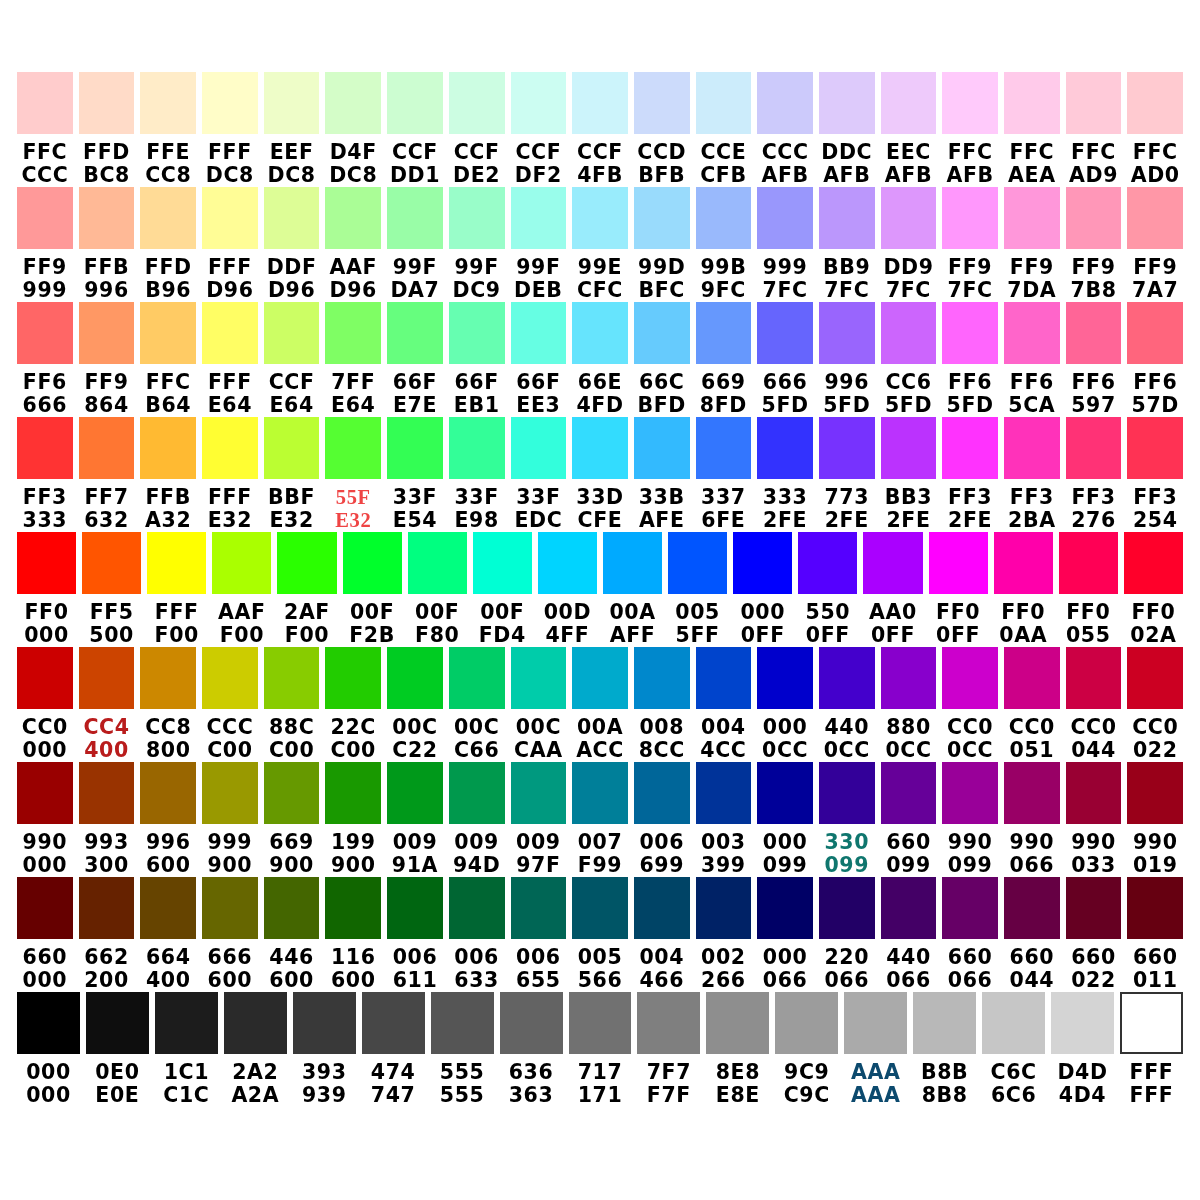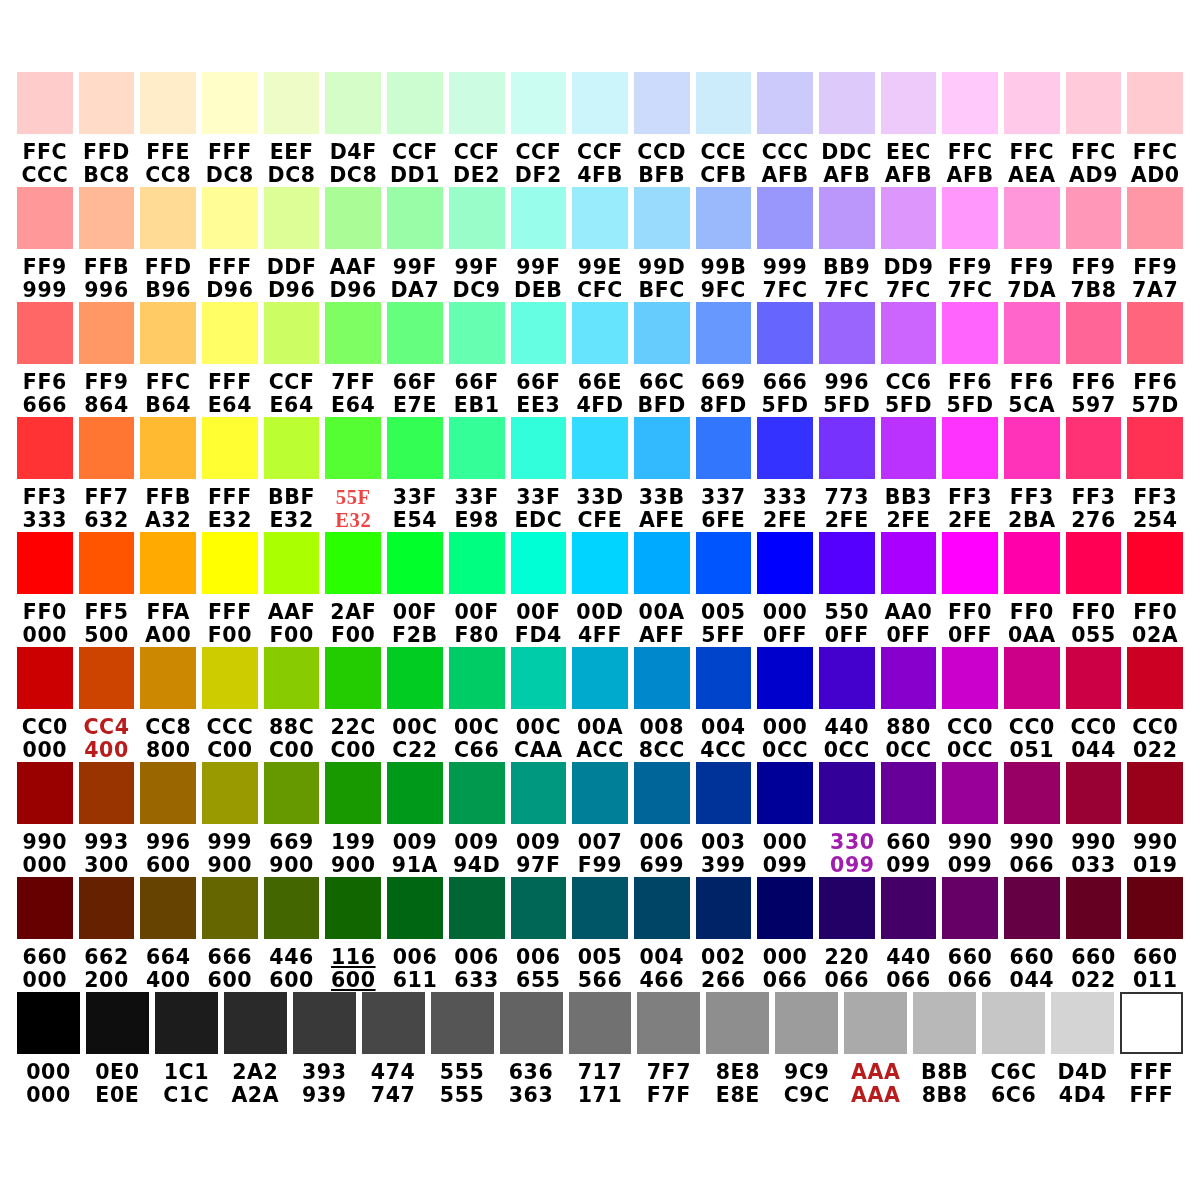--- a/index.html
+++ b/index.html
@@ -616,27 +616,20 @@
         </div>
       </div>
       <div class="swatch-cell">
         <div class="swatch-chip" style="background-color: rgb(255, 85, 0);"></div>
         <div class="swatch-label" style="color: rgb(0, 0, 0);">
           <span class="hex-part">FF5</span>
           <span class="hex-part">500</span>
         </div>
       </div>
       <div class="swatch-cell">
-        <div class="swatch-chip" style="background-color: rgb(255, 170, 0);"></div>
-        <div class="swatch-label" style="color: rgb(0, 0, 0);">
-          <span class="hex-part">FFA</span>
-          <span class="hex-part">A00</span>
-        </div>
-      </div>
-      <div class="swatch-cell">
         <div class="swatch-chip" style="background-color: rgb(255, 255, 0);"></div>
         <div class="swatch-label" style="color: rgb(0, 0, 0);">
           <span class="hex-part">FFF</span>
           <span class="hex-part">F00</span>
         </div>
       </div>
       <div class="swatch-cell">
         <div class="swatch-chip" style="background-color: rgb(170, 255, 0);"></div>
         <div class="swatch-label" style="color: rgb(0, 0, 0);">
           <span class="hex-part">AAF</span>
@@ -964,21 +957,21 @@
       </div>
       <div class="swatch-cell">
         <div class="swatch-chip" style="background-color: rgb(0, 0, 153);"></div>
         <div class="swatch-label" style="color: rgb(0, 0, 0);">
           <span class="hex-part">000</span>
           <span class="hex-part">099</span>
         </div>
       </div>
       <div class="swatch-cell">
         <div class="swatch-chip" style="background-color: rgb(51, 0, 153);"></div>
-        <div class="swatch-label" style="color: #a21caf; text-align: right;">
+        <div class="swatch-label" style="color: #0f766e;">
           <span class="hex-part">330</span>
           <span class="hex-part">099</span>
         </div>
       </div>
       <div class="swatch-cell">
         <div class="swatch-chip" style="background-color: rgb(102, 0, 153);"></div>
         <div class="swatch-label" style="color: rgb(0, 0, 0);">
           <span class="hex-part">660</span>
           <span class="hex-part">099</span>
         </div>
@@ -1043,21 +1036,21 @@
       </div>
       <div class="swatch-cell">
         <div class="swatch-chip" style="background-color: rgb(68, 102, 0);"></div>
         <div class="swatch-label" style="color: rgb(0, 0, 0);">
           <span class="hex-part">446</span>
           <span class="hex-part">600</span>
         </div>
       </div>
       <div class="swatch-cell">
         <div class="swatch-chip" style="background-color: rgb(17, 102, 0);"></div>
-        <div class="swatch-label" style="color: rgb(0, 0, 0); text-decoration: underline;">
+        <div class="swatch-label" style="color: rgb(0, 0, 0);">
           <span class="hex-part">116</span>
           <span class="hex-part">600</span>
         </div>
       </div>
       <div class="swatch-cell">
         <div class="swatch-chip" style="background-color: rgb(0, 102, 17);"></div>
         <div class="swatch-label" style="color: rgb(0, 0, 0);">
           <span class="hex-part">006</span>
           <span class="hex-part">611</span>
         </div>
@@ -1227,21 +1220,21 @@
       </div>
       <div class="swatch-cell">
         <div class="swatch-chip" style="background-color: rgb(156, 156, 156);"></div>
         <div class="swatch-label" style="color: rgb(0, 0, 0);">
           <span class="hex-part">9C9</span>
           <span class="hex-part">C9C</span>
         </div>
       </div>
       <div class="swatch-cell">
         <div class="swatch-chip" style="background-color: rgb(170, 170, 170);"></div>
-        <div class="swatch-label" style="color: #b91c1c;">
+        <div class="swatch-label" style="color: #0c4a6e;">
           <span class="hex-part">AAA</span>
           <span class="hex-part">AAA</span>
         </div>
       </div>
       <div class="swatch-cell">
         <div class="swatch-chip" style="background-color: rgb(184, 184, 184);"></div>
         <div class="swatch-label" style="color: rgb(0, 0, 0);">
           <span class="hex-part">B8B</span>
           <span class="hex-part">8B8</span>
         </div>

